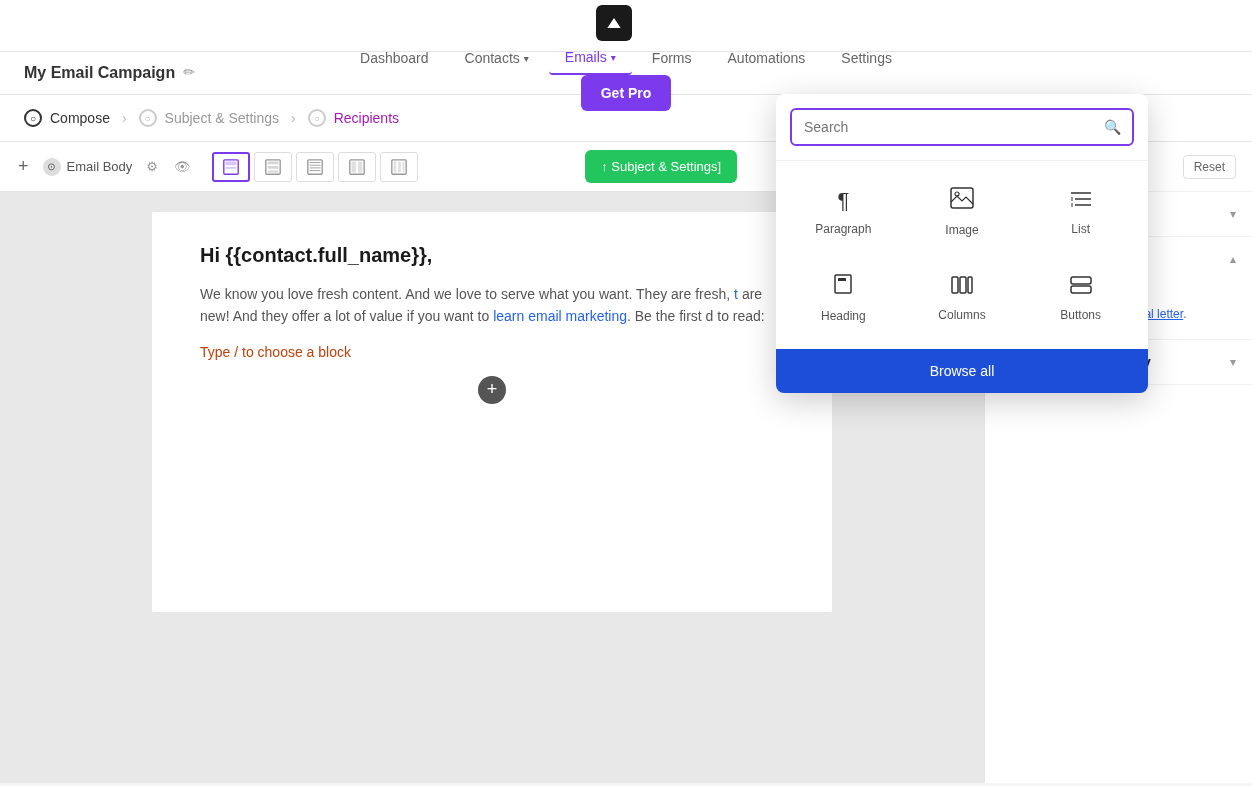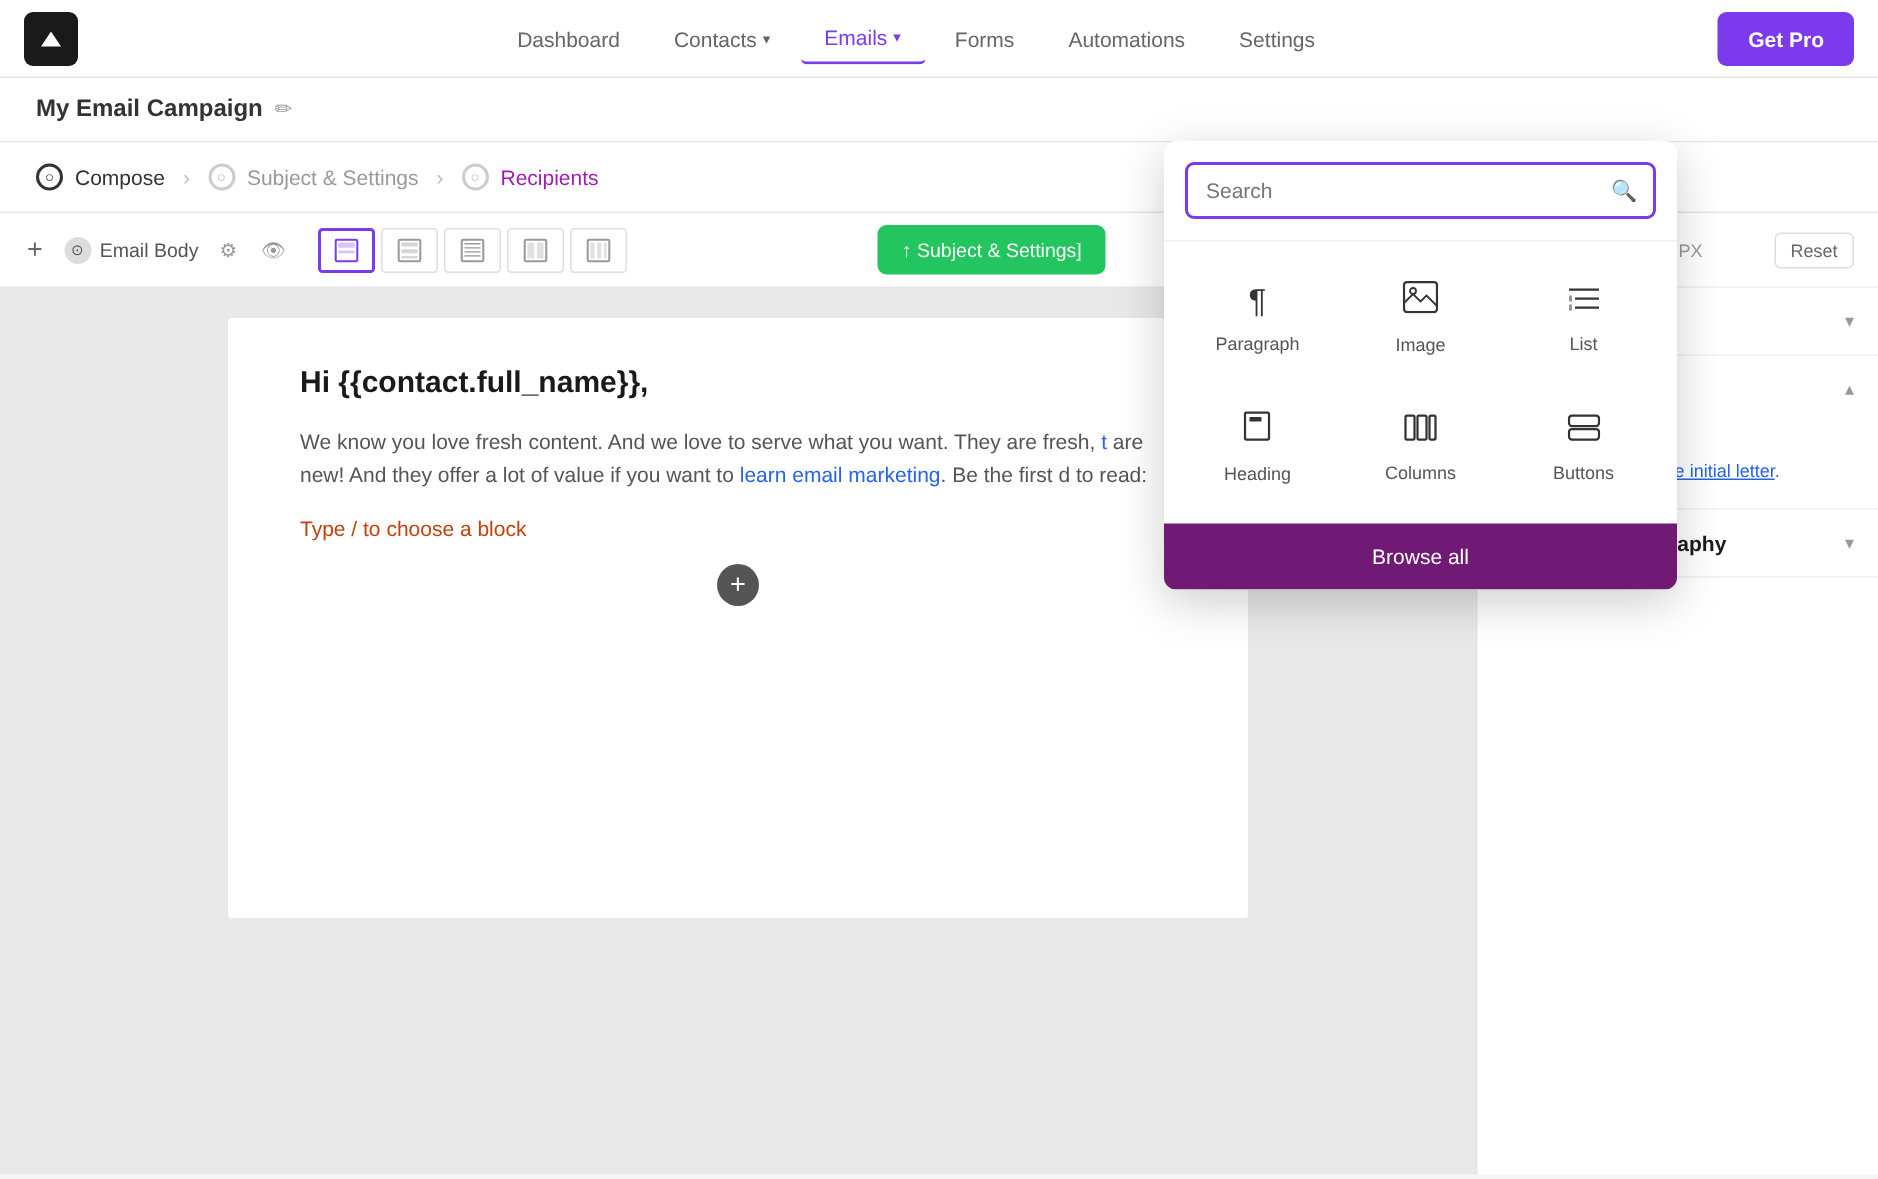--- a/index.html
+++ b/index.html
@@ -1,21 +1,21 @@
 <!DOCTYPE html>
 <html><head>
   <meta charset="utf-8">
   <style>
     * { box-sizing: border-box; margin: 0; padding: 0; }
     body { font-family: -apple-system, BlinkMacSystemFont, 'Segoe UI', sans-serif; background: #f5f5f5; color: #333; font-size: 14px; overflow: hidden; }
 
     
     .top-nav {
       display: flex; align-items: center; background: #fff; border-bottom: 1px solid #e5e5e5;
-      height: 52px; padding: 5px 16px; position: relative; z-index: 100;
+      height: 52px; padding: 5px 16px; position: relative; z-index: 100; flex-direction: column;
     }
     .logo {
       width: 36px; height: 36px; background: #1a1a1a; border-radius: 6px;
       display: flex; align-items: center; justify-content: center; margin-right: 24px; flex-shrink: 0;
     }
     .logo svg { width: 20px; height: 20px; }
     .nav-links { display: flex; align-items: center; gap: 4px; flex: 1; justify-content: center; }
     .nav-link {
       padding: 8px 16px; color: #666; cursor: pointer; border-radius: 4px;
       display: flex; align-items: center; gap: 4px; font-size: 14px;
@@ -123,21 +123,21 @@
     .toggle-knob {
       width: 16px; height: 16px; background: #fff; border-radius: 50%;
       position: absolute; top: 2px; right: 2px; transition: 0.2s;
     }
     .toggle-label { font-size: 14px; color: #333; font-weight: 500; }
     .toggle-hint { font-size: 12px; color: #2563eb; margin-bottom: 4px; padding: 0 2px; }
     .hint-text { color: #666; }
     .hint-link { color: #2563eb; }
     .block-picker-popup {
       position: absolute; top: 94px; left: 776px;
-      width: 342px; background: #fff; border-radius: 8px;
+      width: 372px; background: #fff; border-radius: 8px;
       box-shadow: 0 8px 32px rgba(0,0,0,0.2); z-index: 200; overflow: hidden;
     }
     .popup-search { padding: 14px; border-bottom: 1px solid #eee; }
     .popup-search-input {
       width: 100%; padding: 9px 40px 9px 12px; border: 2px solid #7c3aed;
       border-radius: 6px; font-size: 14px; outline: none;
     }
     .popup-search-wrapper { position: relative; }
     .popup-search-icon {
       position: absolute; right: 12px; top: 50%; transform: translateY(-50%);
@@ -145,21 +145,21 @@
     }
     .popup-blocks { display: grid; grid-template-columns: 1fr 1fr 1fr; gap: 0; padding: 8px; }
     .popup-block {
       display: flex; flex-direction: column; align-items: center; justify-content: center;
       padding: 18px 12px; cursor: pointer; border-radius: 6px;
       transition: background 0.15s;
     }
     .popup-block-icon { font-size: 22px; margin-bottom: 8px; color: #333; }
     .popup-block-label { font-size: 12px; color: #555; text-align: center; }
     .popup-browse-all {
-      background: #701a75; color: #fff; text-align: center;
+      background: #1d4ed8; color: #fff; text-align: center;
       padding: 14px; cursor: pointer; font-size: 14px; font-weight: 500;
     }
 
     .save-settings-btn {
       background: #22c55e; color: #fff; border: none; padding: 9px 16px;
       border-radius: 6px; cursor: pointer; font-size: 13px; font-weight: 500;
       white-space: nowrap;
     }
   </style>
 </head>

